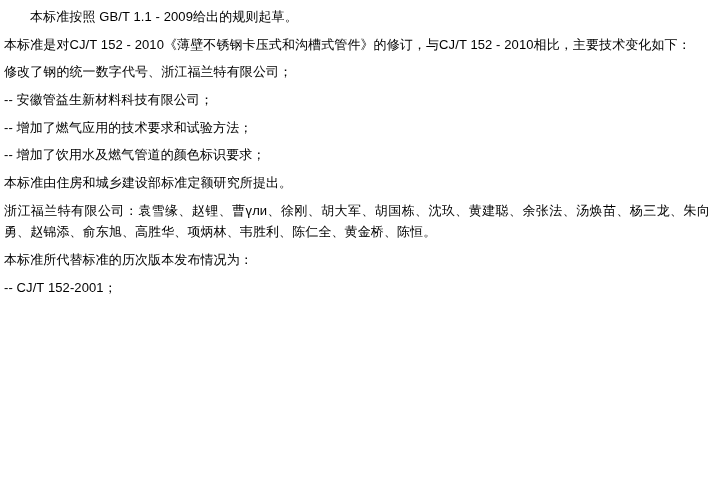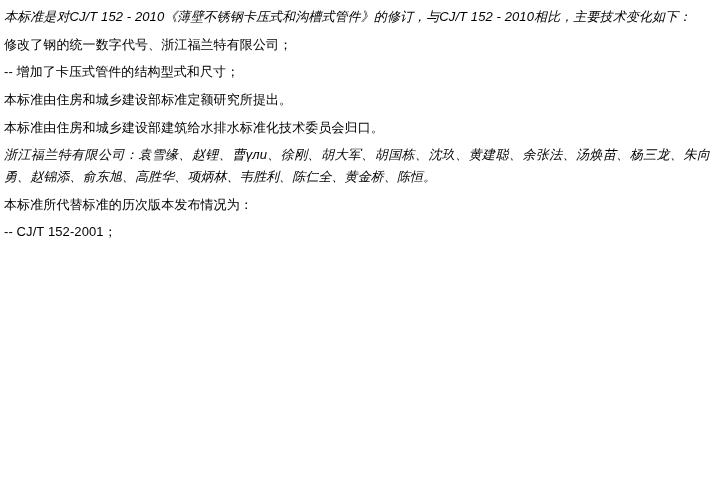--- a/index.html
+++ b/index.html
@@ -27,32 +27,33 @@
     letter-spacing: 0.1px;
     word-break: break-all;
   }
   .indent {
     text-indent: 26px;
   }
   .block {
     
     text-align: justify;
     text-justify: inter-ideograph;
-    font-style: italic;
   }
   .tight {
     margin-bottom: 5.6px;
   }
 </style>
 </head>
 <body>
 
 <div id="doc">
+  <p class="para indent">本标准按照 GB/T 1.1 - 2009给出的规则起草。</p>
   <p class="para block">本标准是对CJ/T 152 - 2010《薄壁不锈钢卡压式和沟槽式管件》的修订，与CJ/T 152 - 2010相比，主要技术变化如下：</p>
   <p class="para">修改了钢的统一数字代号、浙江福兰特有限公司；</p>
-  <p class="para">-- 增加了卡压式管件的结构型式和尺寸；</p>
+  <p class="para">-- 安徽管益生新材料科技有限公司；</p>
+  <p class="para">-- 增加了燃气应用的技术要求和试验方法；</p>
+  <p class="para">-- 增加了饮用水及燃气管道的颜色标识要求；</p>
   <p class="para">本标准由住房和城乡建设部标准定额研究所提出。</p>
-  <p class="para">本标准由住房和城乡建设部建筑给水排水标准化技术委员会归口。</p>
   <p class="para block">浙江福兰特有限公司：袁雪缘、赵锂、曹үли、徐刚、胡大军、胡国栋、沈玖、黄建聪、余张法、汤焕苗、杨三龙、朱向勇、赵锦添、俞东旭、高胜华、项炳林、韦胜利、陈仁全、黄金桥、陈恒。</p>
   <p class="para">本标准所代替标准的历次版本发布情况为：</p>
   <p class="para tight">-- CJ/T 152-2001；</p>
 
 </div>
 
 </body></html>

